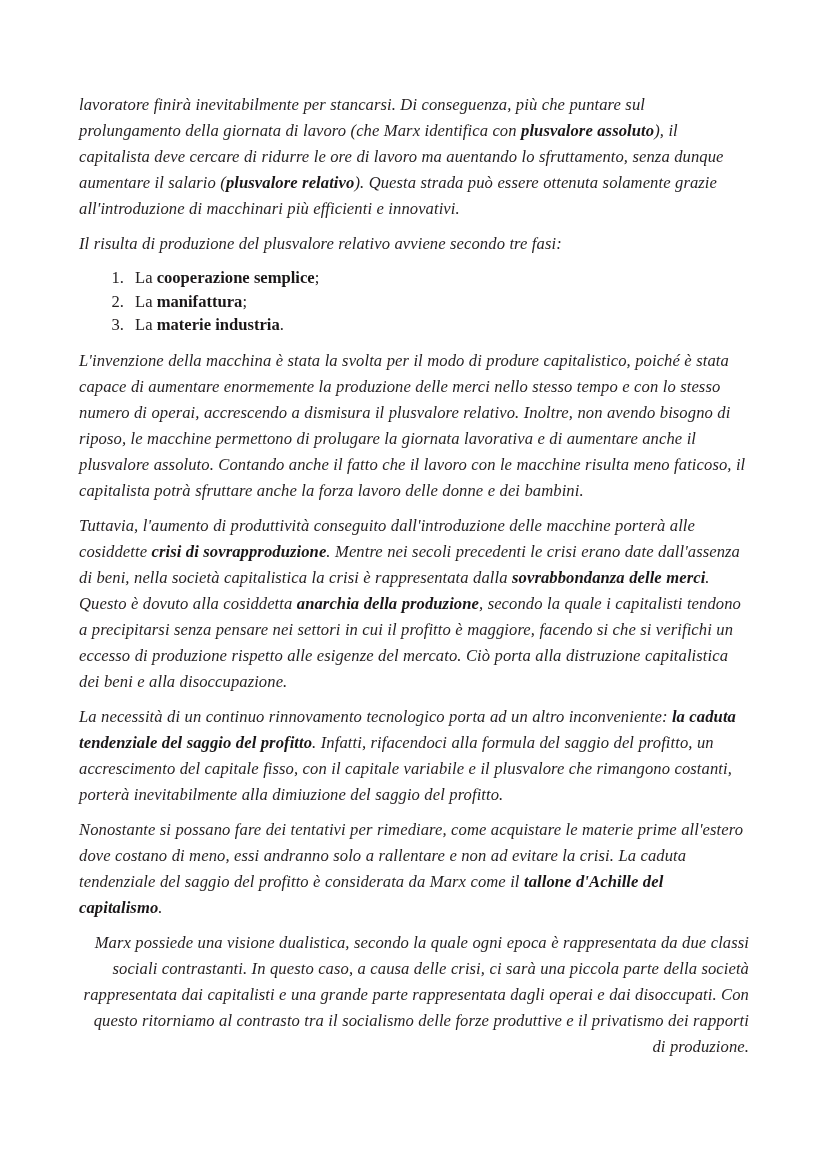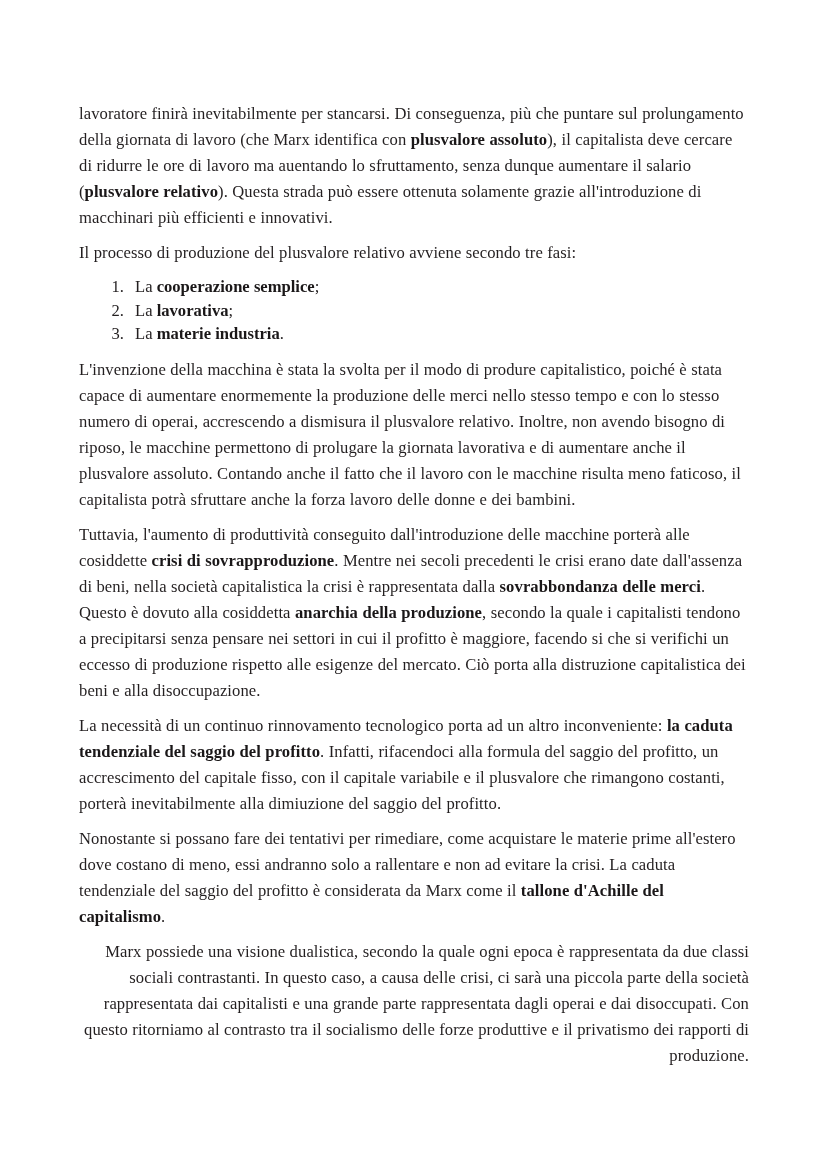--- a/index.html
+++ b/index.html
@@ -21,27 +21,28 @@
     background: #ffffff;
     box-sizing: border-box;
   }
   .content {
     position: absolute;
     left: 79px;
     top: 92px;
     width: 670px;
   }
   p.para {
-    margin: 9px 0 9px 0;
+    margin: 0 0 9px 0;
     font-size: 16.6px;
     line-height: 26px;
     text-align: left;
     color: #231f20;
     letter-spacing: 0.005em;
     word-spacing: 0.01em;
+    font-style: italic;
   }
   p.para:last-child {
     margin-bottom: 0;
     text-align: right;
   }
   b, strong {
     font-weight: 700;
     color: #1a1718;
   }
   ol.steps {
@@ -59,24 +60,24 @@
     display: inline;
     margin-top: 34px;
   }
 </style>
 </head>
 <body>
 
 <div class="page">
   <div class="content" id="body-root">
       <p class="para" id="p1"><span>lavoratore finirà inevitabilmente per stancarsi. Di conseguenza, più che puntare sul prolungamento della giornata di lavoro (che Marx identifica con </span><b>plusvalore assoluto</b><span>), il capitalista deve cercare di ridurre le ore di lavoro ma auentando lo sfruttamento, senza dunque aumentare il salario (</span><b>plusvalore relativo</b><span>). Questa strada può essere ottenuta solamente grazie all'introduzione di macchinari più efficienti e innovativi.</span></p>
-      <p class="para" id="p2"><span>Il processo di produzione del plusvalore relativo avviene secondo tre fasi:</span></p>
+      <p class="para" id="p2"><span>Il risulta di produzione del plusvalore relativo avviene secondo tre fasi:</span></p>
       <ol class="steps" id="list1">
         <li><span class="txt"><span>La </span><b>cooperazione semplice</b><span>;</span></span></li>
-        <li><span class="txt"><span>La </span><b>lavorativa</b><span>;</span></span></li>
+        <li><span class="txt"><span>La </span><b>manifattura</b><span>;</span></span></li>
         <li><span class="txt"><span>La </span><b>materie industria</b><span>.</span></span></li>
       </ol>
       <p class="para" id="p3"><span>L'invenzione della macchina è stata la svolta per il modo di produre capitalistico, poiché è stata capace di aumentare enormemente la produzione delle merci nello stesso tempo e con lo stesso numero di operai, accrescendo a dismisura il plusvalore relativo. Inoltre, non avendo bisogno di riposo, le macchine permettono di prolugare la giornata lavorativa e di aumentare anche il plusvalore assoluto. Contando anche il fatto che il lavoro con le macchine risulta meno faticoso, il capitalista potrà sfruttare anche la forza lavoro delle donne e dei bambini.</span></p>
       <p class="para" id="p4"><span>Tuttavia, l'aumento di produttività conseguito dall'introduzione delle macchine porterà alle cosiddette </span><b>crisi di sovrapproduzione</b><span>. Mentre nei secoli precedenti le crisi erano date dall'assenza di beni, nella società capitalistica la crisi è rappresentata dalla </span><b>sovrabbondanza delle merci</b><span>. Questo è dovuto alla cosiddetta </span><b>anarchia della produzione</b><span>, secondo la quale i capitalisti tendono a precipitarsi senza pensare nei settori in cui il profitto è maggiore, facendo si che si verifichi un eccesso di produzione rispetto alle esigenze del mercato. Ciò porta alla distruzione capitalistica dei beni e alla disoccupazione.</span></p>
       <p class="para" id="p5"><span>La necessità di un continuo rinnovamento tecnologico porta ad un altro inconveniente: </span><b>la caduta tendenziale del saggio del profitto</b><span>. Infatti, rifacendoci alla formula del saggio del profitto, un accrescimento del capitale fisso, con il capitale variabile e il plusvalore che rimangono costanti, porterà inevitabilmente alla dimiuzione del saggio del profitto.</span></p>
       <p class="para" id="p6"><span>Nonostante si possano fare dei tentativi per rimediare, come acquistare le materie prime all'estero dove costano di meno, essi andranno solo a rallentare e non ad evitare la crisi. La caduta tendenziale del saggio del profitto è considerata da Marx come il </span><b>tallone d'Achille del capitalismo</b><span>.</span></p>
       <p class="para" id="p7"><span>Marx possiede una visione dualistica, secondo la quale ogni epoca è rappresentata da due classi sociali contrastanti. In questo caso, a causa delle crisi, ci sarà una piccola parte della società rappresentata dai capitalisti e una grande parte rappresentata dagli operai e dai disoccupati. Con questo ritorniamo al contrasto tra il socialismo delle forze produttive e il privatismo dei rapporti di produzione.</span></p>
     </div>
 </div>
 

